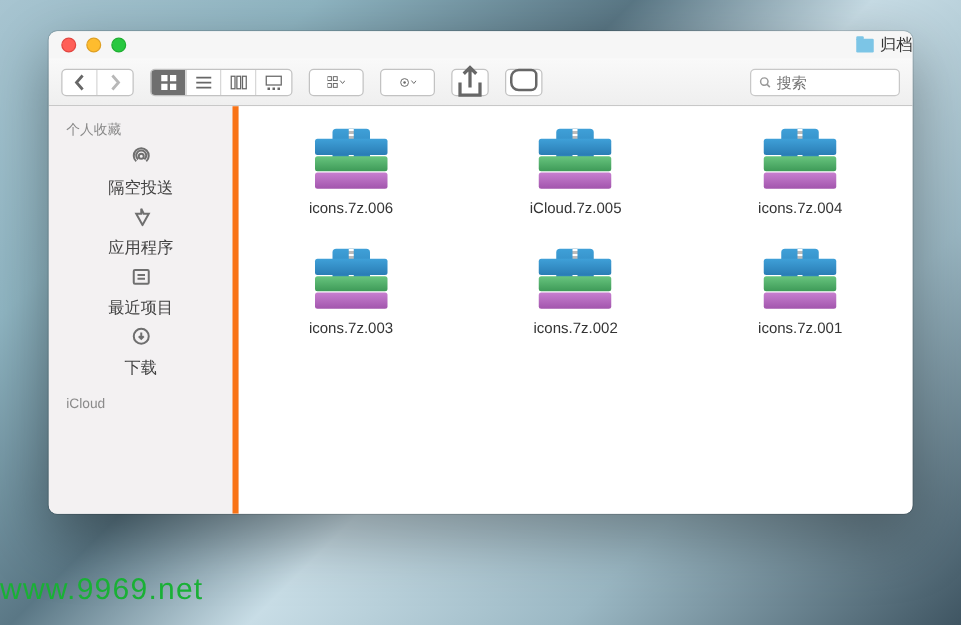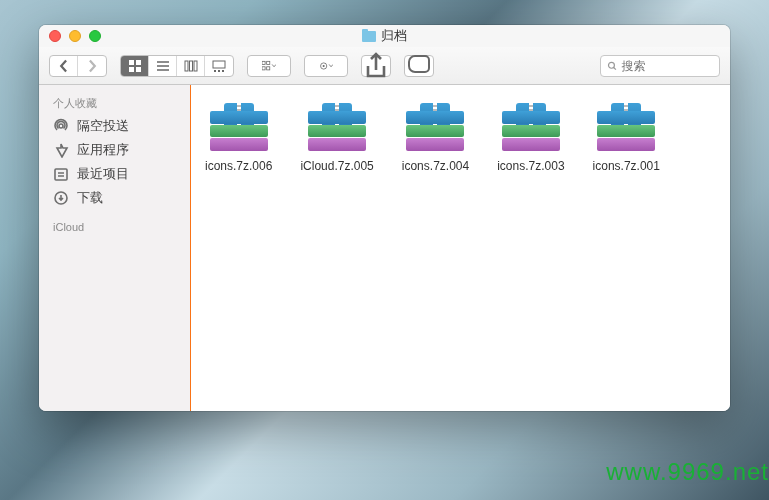--- a/index.html
+++ b/index.html
@@ -8,56 +8,56 @@
     width: 769px; height: 500px;
     background: linear-gradient(135deg,#a8c5d1 0%,#8fb5c2 20%,#5a7785 40%,#c8dde6 55%,#9bb8c4 75%,#3f5562 100%);
     position: relative;
     overflow: hidden;
   }
   .window {
     position: absolute; left: 39px; top: 25px; width: 691px; height: 386px;
     background: #fff; border-radius: 7px; box-shadow: 0 18px 50px rgba(0,0,0,0.35), 0 0 0 1px rgba(0,0,0,0.12);
     display: flex; flex-direction: column; overflow: hidden;
   }
-  .titlebar { height: 22px; display:flex; align-items:center; justify-content:center; position:relative; background:#f6f6f6;}
+  .titlebar { height: 22px; display:flex; align-items:center; justify-content:flex-end; position:relative; background:#f6f6f6;}
   .traffic { position:absolute; left:10px; top:5px; display:flex; gap:8px;}
   .dot{width:12px;height:12px;border-radius:50%;}
   .r{background:#ff5f57;border:0.5px solid #e24640;}
   .y{background:#febc2e;border:0.5px solid #dfa023;}
   .g{background:#28c840;border:0.5px solid #1faf31;}
   .title{display:flex;align-items:center;gap:5px;font-size:13px;color:#333;}
   .folder-glyph{width:14px;height:11px;background:#7cc5e6;border-radius:1px;position:relative;}
   .folder-glyph::before{content:"";position:absolute;top:-2px;left:0;width:6px;height:3px;background:#7cc5e6;border-radius:1px 1px 0 0;}
   .toolbar{height:38px;background:linear-gradient(#f9f9f9,#efefef);border-bottom:1px solid #c8c8c8;display:flex;align-items:center;padding:0 10px;gap:13px;}
   .seg{display:flex;border:1px solid #c2c2c2;border-radius:4px;overflow:hidden;background:#fff;height:22px;}
   .seg .btn{width:28px;display:flex;align-items:center;justify-content:center;border-right:1px solid #d8d8d8;color:#555;}
   .seg .btn:last-child{border-right:none;}
   .seg .btn.active{background:#6f6f6f;color:#fff;}
   .seg .btn svg{width:14px;height:14px;}
   .btn-single{border:1px solid #c2c2c2;border-radius:4px;background:#fff;height:22px;width:30px;display:flex;align-items:center;justify-content:center;color:#555;}
   .search{flex:0 0 120px;margin-left:auto;height:22px;border:1px solid #c8c8c8;border-radius:4px;display:flex;align-items:center;padding:0 6px;gap:4px;background:#fff;}
   .search input{border:none;outline:none;font-size:12px;width:100%;color:#333;background:transparent;}
   .body{flex:1;display:flex;}
-  .sidebar{width:152px;background:#f3f1f2;border-right:1px solid #f97316;padding:8px 0;font-size:13px;overflow:hidden;}
+  .sidebar{width:152px;background:#f3f1f2;border-right:5px solid #f97316;padding:8px 0;font-size:13px;overflow:hidden;}
   .sec-label{color:#8a8a8a;font-size:11px;padding:3px 14px;}
-  .side-item{display:flex;align-items:center;gap:8px;padding:3px 14px;color:#424242;}
+  .side-item{display:flex;align-items:center;gap:8px;padding:3px 14px;color:#424242;flex-direction:column;}
   .side-item svg{width:16px;height:16px;stroke:#6f6f6f;fill:none;stroke-width:1.6;}
   .content{flex:1;background:#fff;padding:18px 14px;}
-  .grid{display:grid;grid-template-columns:repeat(6,1fr);gap:26px 28px;}
+  .grid{display:grid;grid-template-columns:repeat(3,1fr);gap:26px 28px;}
   .file{display:flex;flex-direction:column;align-items:center;gap:8px;}
   .file-label{font-size:12px;color:#333;}
   .archive{width:58px;height:48px;position:relative;}
   .books{position:absolute;bottom:0;width:58px;height:40px;display:flex;flex-direction:column;gap:1px;}
   .book{flex:1;border-radius:2px;}
   .b1{background:linear-gradient(#3fa0d8,#2a7db5);}
   .b2{background:linear-gradient(#68c57e,#3e9a58);}
   .b3{background:linear-gradient(#c77fcf,#a255ad);}
   .zip{position:absolute;left:14px;top:0;width:30px;height:26px;background:linear-gradient(#3fa0d8,#2a7db5);border-radius:3px 3px 0 0;}
   .zip::after{content:"";position:absolute;left:13px;top:0;width:4px;height:26px;background:repeating-linear-gradient(#fff,#fff 2px,#bbb 2px,#bbb 4px);}
-  .watermark{position:absolute;left:0;right:0;bottom:14px;text-align:right;color:#19b035;font-size:24px;letter-spacing:1px;font-family:Arial,sans-serif;}
+  .watermark{position:absolute;left:0;right:0;bottom:14px;text-align:left;color:#19b035;font-size:24px;letter-spacing:1px;font-family:Arial,sans-serif;}
   .chev{width:10px;height:10px;}
   .magnify{width:12px;height:12px;stroke:#999;fill:none;stroke-width:1.6;}
 </style>
 </head>
 <body>
 
 <div class="window">
   <div class="titlebar">
     <div class="traffic">
       <div class="dot r"></div>
@@ -242,20 +242,31 @@
           </div>
           <div class="file">
             <div class="archive">
               <div class="zip"></div>
               <div class="books">
                 <div class="book b1"></div>
                 <div class="book b2"></div>
                 <div class="book b3"></div>
               </div>
             </div>
+            <div class="file-label">icons.7z.002</div>
+          </div>
+          <div class="file">
+            <div class="archive">
+              <div class="zip"></div>
+              <div class="books">
+                <div class="book b1"></div>
+                <div class="book b2"></div>
+                <div class="book b3"></div>
+              </div>
+            </div>
             <div class="file-label">icons.7z.001</div>
           </div>
         </div>
     </div>
   </div>
 </div>
 
 <div class="watermark">www.9969.net</div>
 
 </body></html>

